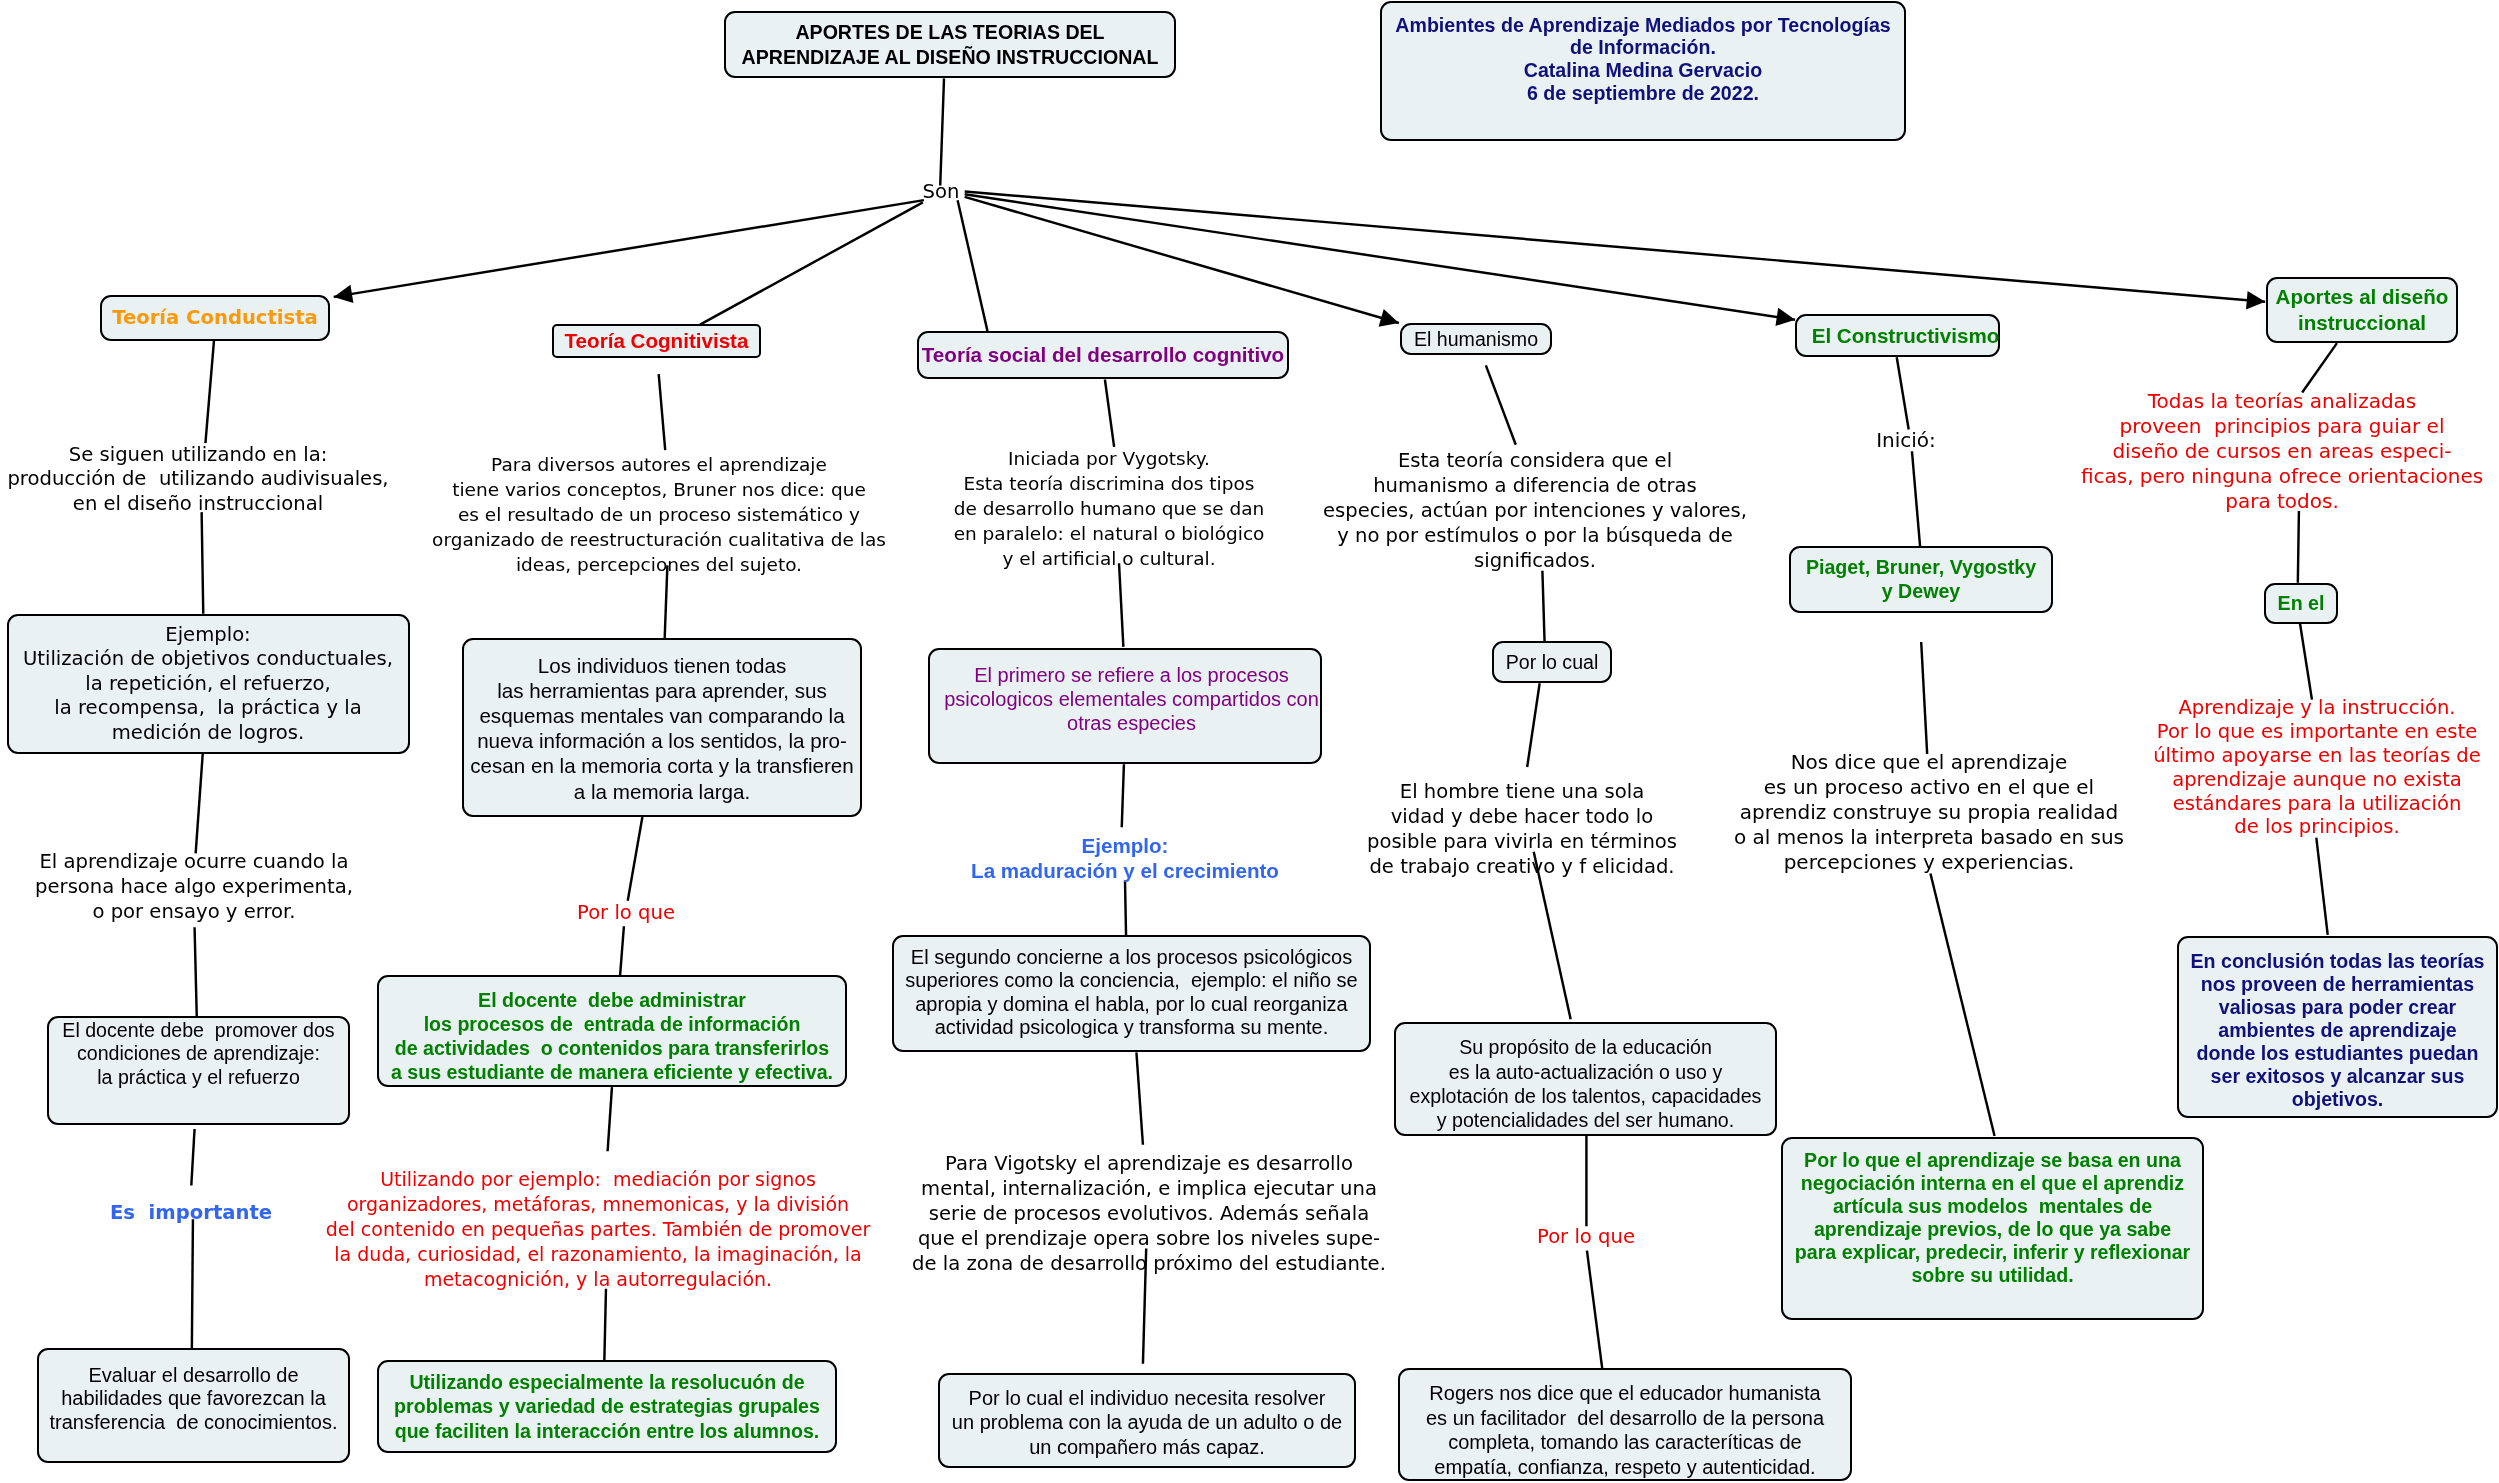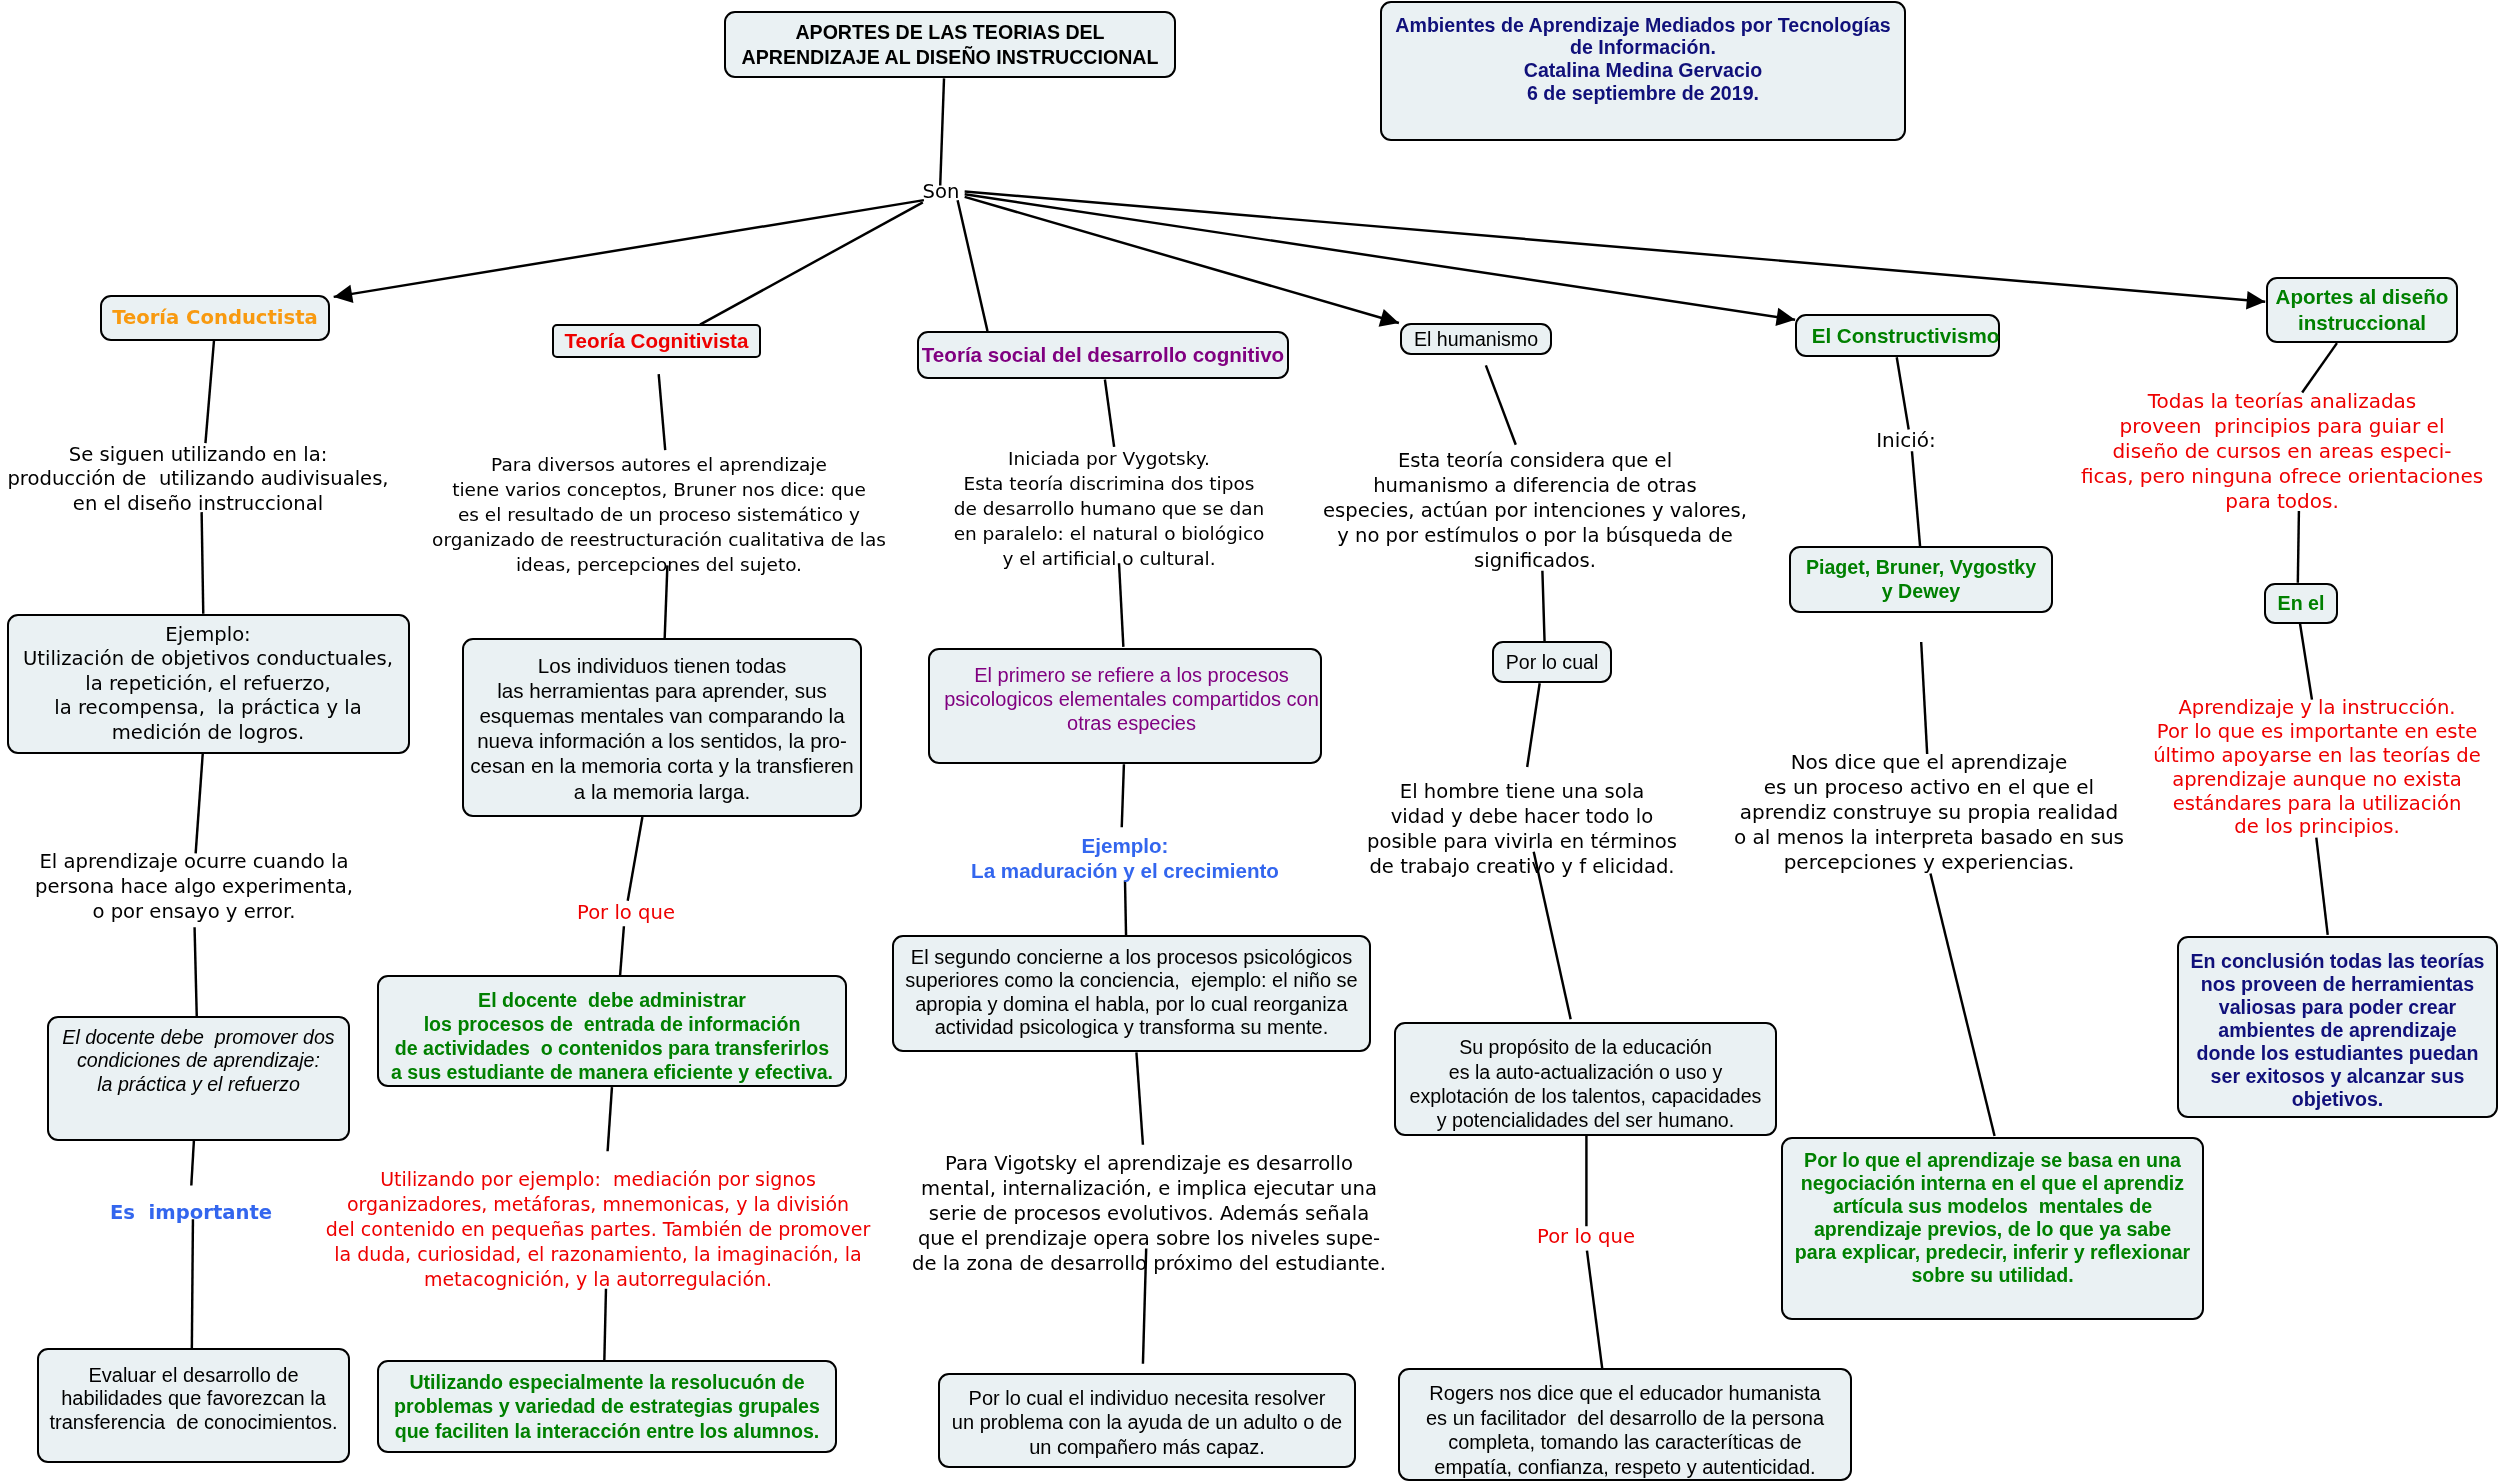--- a/index.html
+++ b/index.html
@@ -67,33 +67,33 @@
       </g>
     </svg>
 <div class="node vc" style="left:724px;top:11.4px;width:452px;height:67px;border-radius:11px;">
       <span class="lb" style="font-size:19.6px;font-weight:700;color:#000000;line-height:1.26;">APORTES DE LAS TEORIAS DEL
 APRENDIZAJE AL DISEÑO INSTRUCCIONAL</span>
     </div>
 <div class="node vt" style="left:1380px;top:0.5px;width:526px;height:140px;border-radius:11px;padding-top:11px;">
       <span class="lb" style="font-size:19.6px;font-weight:700;color:#10107a;line-height:1.167;">Ambientes de Aprendizaje Mediados por Tecnologías
 de Información.
 Catalina Medina Gervacio
-6 de septiembre de 2019.</span>
+6 de septiembre de 2022.</span>
     </div>
 <div class="node vc" style="left:100px;top:295px;width:230px;height:46px;border-radius:11px;">
       <span class="dj" style="font-size:19.6px;font-weight:700;color:#f89a10;line-height:1.25;">Teoría Conductista</span>
     </div>
 <div class="node vc" style="left:6.5px;top:614px;width:403px;height:140px;border-radius:11px;">
       <span class="dj" style="font-size:19.6px;font-weight:400;color:#000000;line-height:1.255;">Ejemplo:
 Utilización de objetivos conductuales,
 la repetición, el refuerzo,
 la recompensa,  la práctica y la
 medición de logros.</span>
     </div>
-<div class="node vt" style="left:47px;top:1016px;width:303px;height:125px;border-radius:11px;padding-top:8px;font-style:italic;">
+<div class="node vt" style="left:47px;top:1016px;width:303px;height:109px;border-radius:11px;padding-top:1px;">
       <span class="lb" style="font-size:19.6px;font-weight:400;color:#000000;line-height:1.195;">El docente debe  promover dos
 condiciones de aprendizaje:
 la práctica y el refuerzo</span>
     </div>
 <div class="node vt" style="left:37px;top:1348px;width:313px;height:115px;border-radius:11px;padding-top:13.6px;">
       <span class="lb" style="font-size:20px;font-weight:400;color:#000000;line-height:1.19;">Evaluar el desarrollo de
 habilidades que favorezcan la
 transferencia  de conocimientos.</span>
     </div>
 <div class="node vc" style="left:552px;top:324px;width:209px;height:34px;border-radius:5px;">

